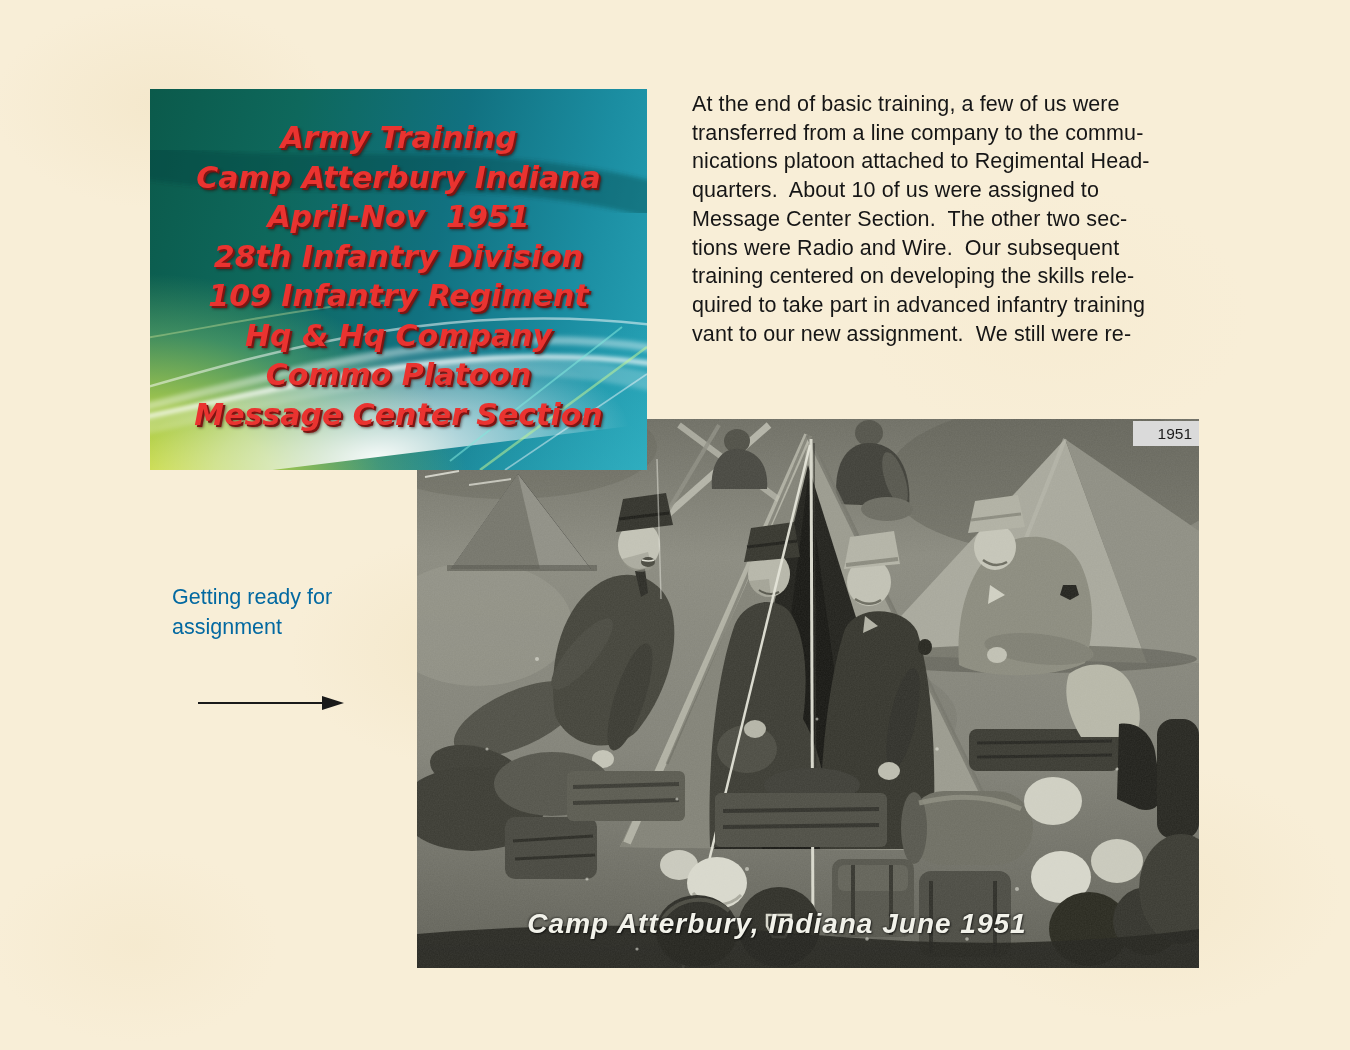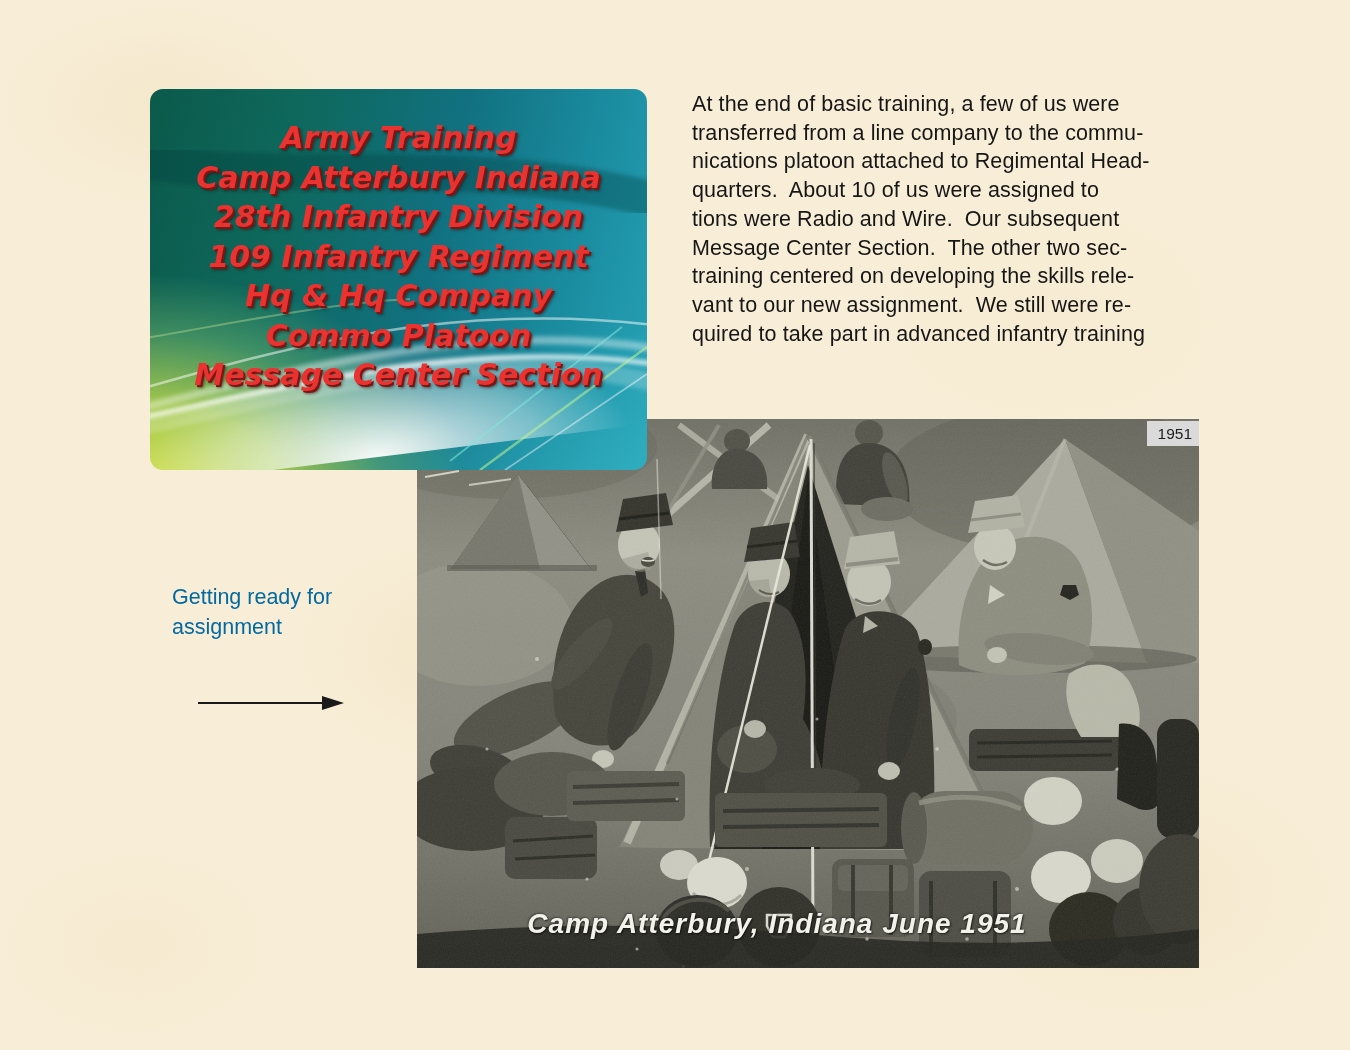--- a/index.html
+++ b/index.html
@@ -17,21 +17,20 @@
   .abs{position:absolute;}
   .line{white-space:pre;}
 
   
   .title-card{
     left:150px;top:89px;width:497px;height:381px;z-index:3;overflow:hidden;
     background:
       radial-gradient(ellipse 95% 85% at -2% 108%, rgba(228,234,62,.95) 0%, rgba(186,215,76,.85) 30%, rgba(122,192,112,.45) 52%, transparent 70%),
       radial-gradient(ellipse 120% 90% at 105% 115%, rgba(62,192,206,.5) 0%, transparent 60%),
       linear-gradient(103deg,#0b5a4b 0%,#0e685c 26%,#117180 55%,#1b8da1 80%,#27a3b7 100%);
-    border-radius: 13px;
   }
   .title-card .sweep{
     position:absolute;left:-12%;right:-12%;bottom:4%;height:40%;
     background:radial-gradient(ellipse 55% 95% at 45% 100%, rgba(255,255,255,.95) 0%, rgba(255,255,255,.4) 48%, transparent 75%);
     transform:rotate(-7deg);
   }
   .aurora-svg{position:absolute;left:0;top:0;width:100%;height:100%;}
   .title-lines{
     position:absolute;left:0;top:0;width:100%;margin-top:29px;text-align:center;
     font-family:"DejaVu Sans",sans-serif;font-weight:700;font-style:italic;
@@ -46,21 +45,21 @@
   }
 
   
   .side-note{left:172px;top:582px;font-size:21.5px;line-height:30px;color:#0369a1;}
   .arrow{left:196px;top:692px;width:150px;height:22px;}
 
   
   .photo{left:417px;top:419px;width:782px;height:549px;z-index:2;background:#87877d;}
   .photo svg.pic{position:absolute;left:0;top:0;width:100%;height:100%;}
   .year-label{
-    position:absolute;top:2px;right:0;width:52px;height:25px;line-height:25px;
+    position:absolute;top:2px;right:0;width:66px;height:25px;line-height:25px;
     background:#dadada;color:#1d1d1d;font-size:15.5px;text-align:right;
     padding-right:7px;box-sizing:border-box;z-index:4;
   }
   .photo-caption{
     position:absolute;left:0;top:489px;width:720px;text-align:center;z-index:4;
     font-style:italic;font-weight:700;font-size:28px;letter-spacing:1px;
     color:#f2f2ea;text-shadow:1px 1px 2px rgba(0,0,0,.65), -1px -1px 2px rgba(0,0,0,.35);
   }
 
   
@@ -83,38 +82,39 @@
     <path d="M-20,331 C150,296 320,247 520,277" stroke="rgba(255,255,255,.85)" stroke-width="4.5" fill="none" filter="url(#bl)"></path>
     <path d="M-20,303 C120,263 300,208 520,238" stroke="rgba(255,255,255,.5)" stroke-width="2.5" fill="none"></path>
     <path d="M300,372 L472,238" stroke="rgba(130,232,220,.55)" stroke-width="2" fill="none"></path>
     <path d="M330,381 L497,258" stroke="rgba(190,242,150,.55)" stroke-width="2.5" fill="none"></path>
     <path d="M355,381 L497,285" stroke="rgba(255,255,255,.45)" stroke-width="1.8" fill="none"></path>
     <path d="M-10,250 C80,235 170,215 260,210" stroke="rgba(230,240,160,.35)" stroke-width="2" fill="none"></path>
   </svg>
   <div class="title-lines">
     <div class="line">Army Training</div>
     <div class="line">Camp Atterbury Indiana</div>
+    <div class="line">April-Nov  1951</div>
     <div class="line">28th Infantry Division</div>
     <div class="line">109 Infantry Regiment</div>
     <div class="line">Hq &amp; Hq Company</div>
     <div class="line">Commo Platoon</div>
     <div class="line">Message Center Section</div>
   </div>
 </div>
 
 <div class="abs paragraph">
   <div class="line">At the end of basic training, a few of us were</div>
   <div class="line">transferred from a line company to the commu-</div>
   <div class="line">nications platoon attached to Regimental Head-</div>
   <div class="line">quarters.  About 10 of us were assigned to</div>
+  <div class="line">Message Center Section.  The other two sec-</div>
   <div class="line">tions were Radio and Wire.  Our subsequent</div>
-  <div class="line">Message Center Section.  The other two sec-</div>
   <div class="line">training centered on developing the skills rele-</div>
+  <div class="line">quired to take part in advanced infantry training</div>
   <div class="line">vant to our new assignment.  We still were re-</div>
-  <div class="line">quired to take part in advanced infantry training</div>
 </div>
 
 <div class="abs side-note">
   <div class="line">Getting ready for</div>
   <div class="line">assignment</div>
 </div>
 
 <svg class="abs arrow" viewBox="0 0 150 22">
   <line x1="2" y1="11" x2="127" y2="11" stroke="#1a1a1a" stroke-width="2"></line>
   <polygon points="126,4 148,11 126,18" fill="#1a1a1a"></polygon>

